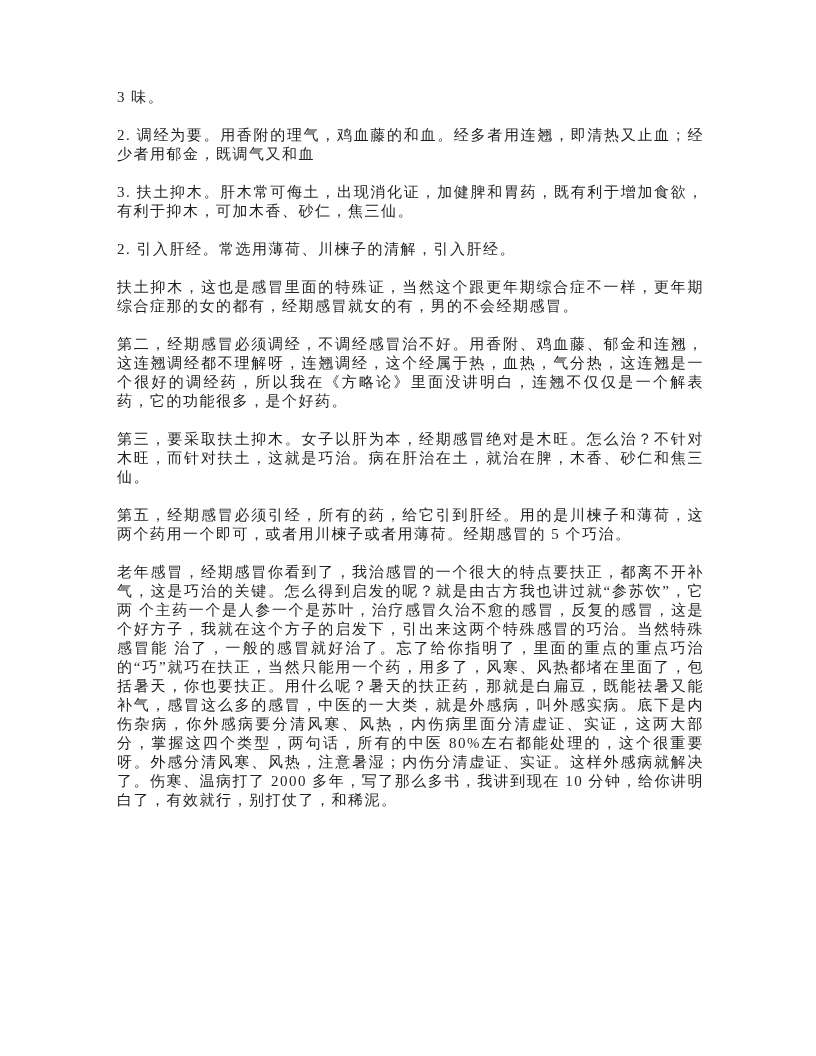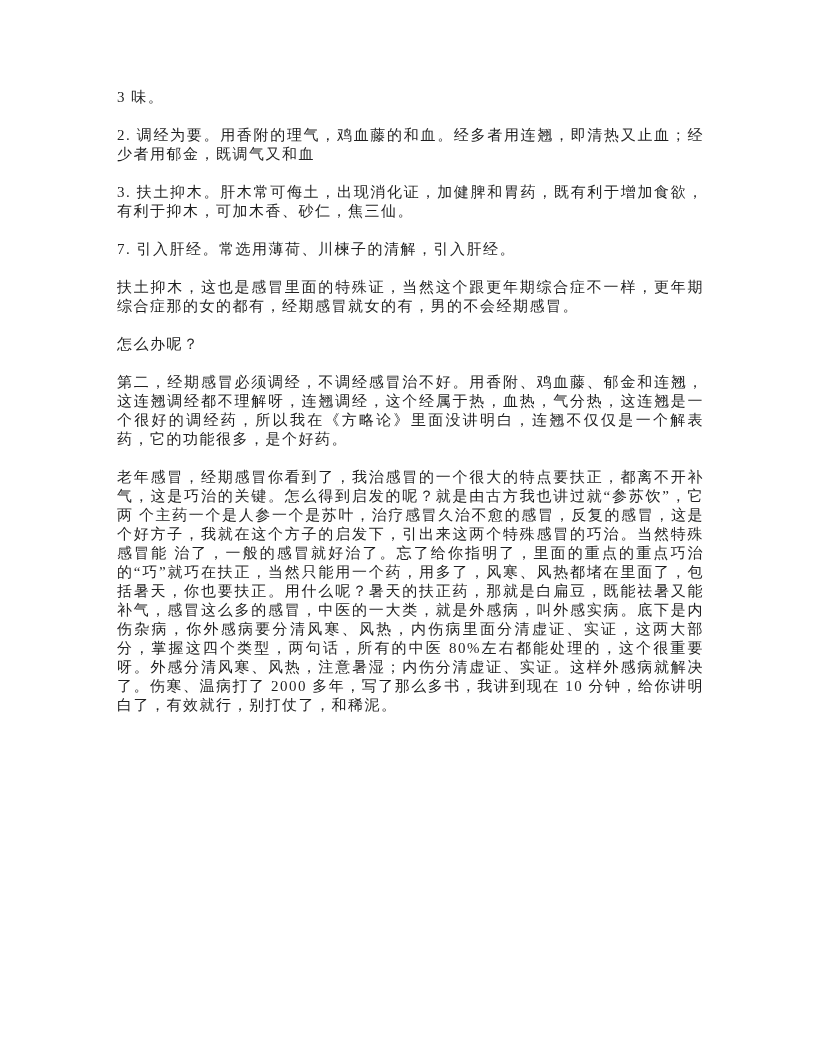--- a/index.html
+++ b/index.html
@@ -33,19 +33,20 @@
   }
 </style>
 </head>
 <body>
 
 <div class="page">
   <div class="content">
     <p>3 味。</p>
     <p>2. 调经为要。用香附的理气，鸡血藤的和血。经多者用连翘，即清热又止血；经少者用郁金，既调气又和血</p>
     <p>3. 扶土抑木。肝木常可侮土，出现消化证，加健脾和胃药，既有利于增加食欲，有利于抑木，可加木香、砂仁，焦三仙。</p>
-    <p>7. 引入肝经。常选用薄荷、川楝子的清解，引入肝经。</p>
+    <p>2. 引入肝经。常选用薄荷、川楝子的清解，引入肝经。</p>
     <p>扶土抑木，这也是感冒里面的特殊证，当然这个跟更年期综合症不一样，更年期综合症那的女的都有，经期感冒就女的有，男的不会经期感冒。</p>
-    <p>怎么办呢？</p>
     <p>第二，经期感冒必须调经，不调经感冒治不好。用香附、鸡血藤、郁金和连翘，这连翘调经都不理解呀，连翘调经，这个经属于热，血热，气分热，这连翘是一个很好的调经药，所以我在《方略论》里面没讲明白，连翘不仅仅是一个解表药，它的功能很多，是个好药。</p>
+    <p>第三，要采取扶土抑木。女子以肝为本，经期感冒绝对是木旺。怎么治？不针对木旺，而针对扶土，这就是巧治。病在肝治在土，就治在脾，木香、砂仁和焦三仙。</p>
+    <p>第五，经期感冒必须引经，所有的药，给它引到肝经。用的是川楝子和薄荷，这两个药用一个即可，或者用川楝子或者用薄荷。经期感冒的 5 个巧治。</p>
     <p>老年感冒，经期感冒你看到了，我治感冒的一个很大的特点要扶正，都离不开补气，这是巧治的关键。怎么得到启发的呢？就是由古方我也讲过就“参苏饮”，它两 个主药一个是人参一个是苏叶，治疗感冒久治不愈的感冒，反复的感冒，这是个好方子，我就在这个方子的启发下，引出来这两个特殊感冒的巧治。当然特殊感冒能 治了，一般的感冒就好治了。忘了给你指明了，里面的重点的重点巧治的“巧”就巧在扶正，当然只能用一个药，用多了，风寒、风热都堵在里面了，包括暑天，你也要扶正。用什么呢？暑天的扶正药，那就是白扁豆，既能祛暑又能补气，感冒这么多的感冒，中医的一大类，就是外感病，叫外感实病。底下是内伤杂病，你外感病要分清风寒、风热，内伤病里面分清虚证、实证，这两大部分，掌握这四个类型，两句话，所有的中医 80%左右都能处理的，这个很重要呀。外感分清风寒、风热，注意暑湿；内伤分清虚证、实证。这样外感病就解决了。伤寒、温病打了 2000 多年，写了那么多书，我讲到现在 10 分钟，给你讲明白了，有效就行，别打仗了，和稀泥。</p>
   </div>
 </div>
 
 </body></html>

